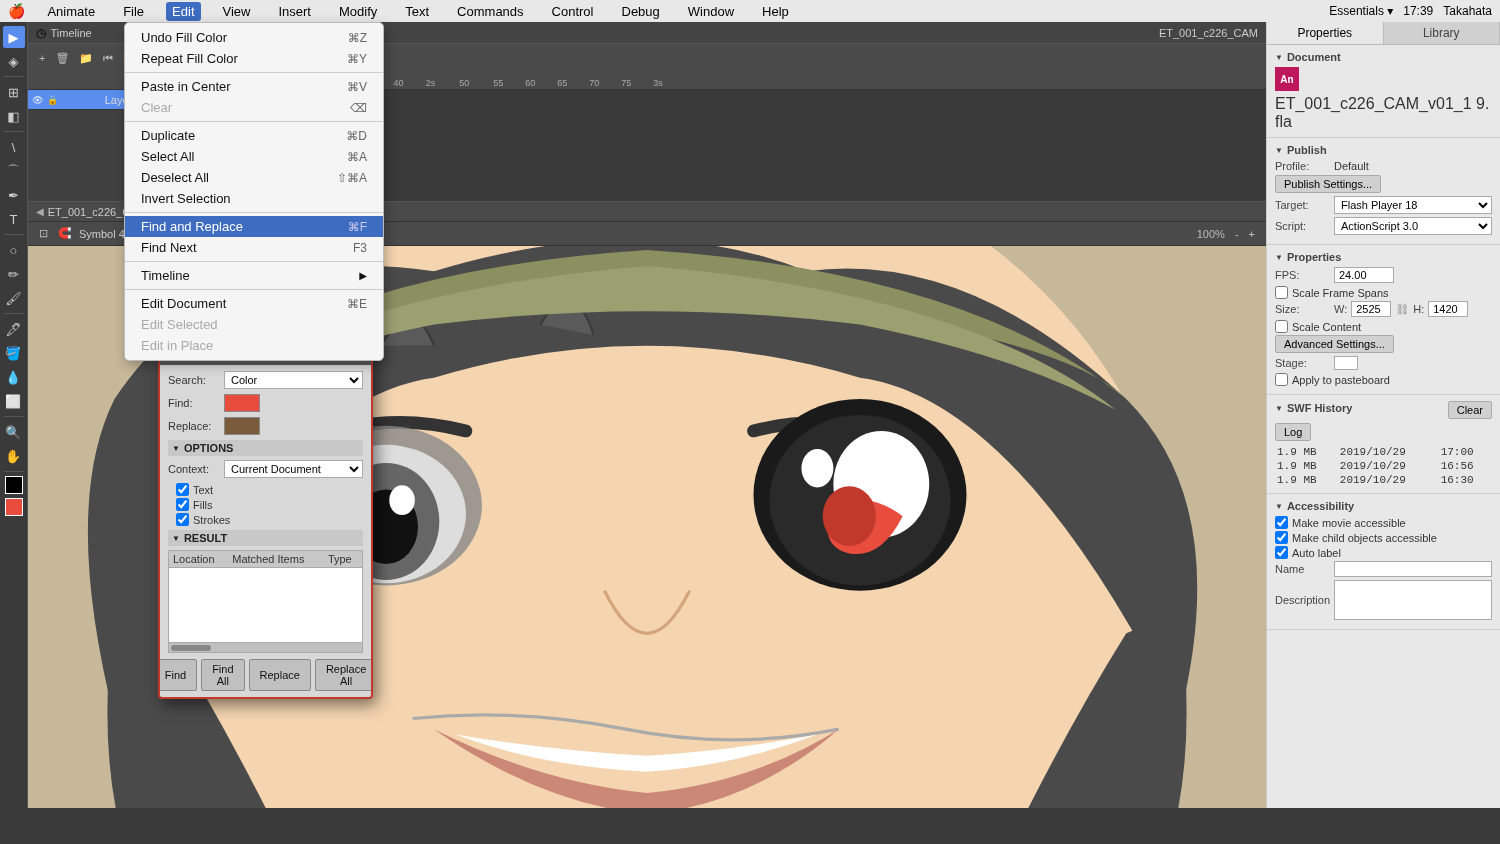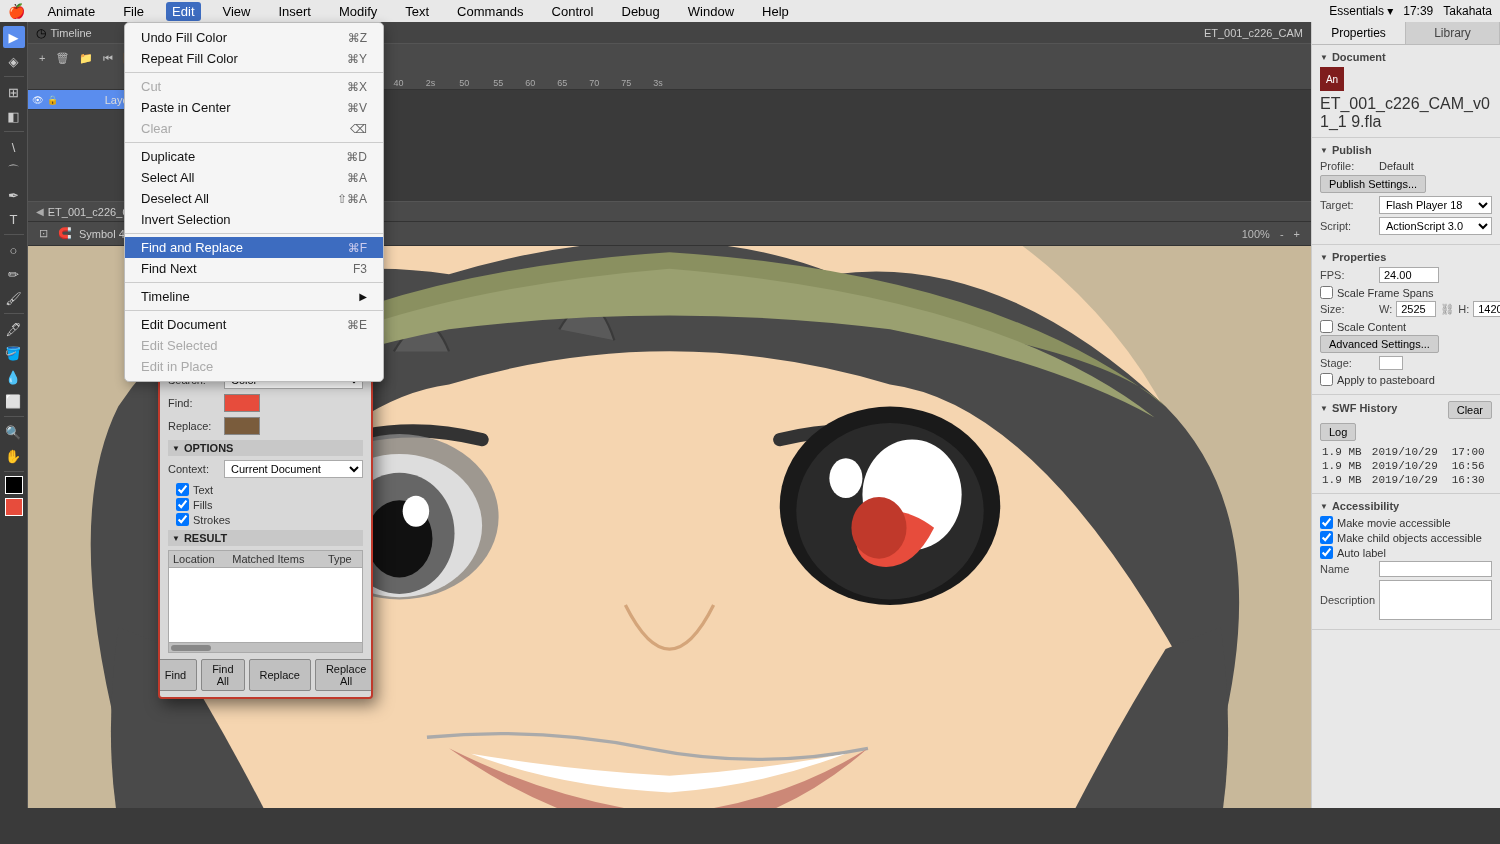--- a/index.html
+++ b/index.html
@@ -189,21 +189,21 @@
       position: relative;
       overflow: hidden;
     }
     .anime-face {
       position: absolute;
       top: -60px; left: -20px; right: -20px; bottom: -80px;
     }
 
     
     .right-panel {
-      width: 189px;
+      width: 234px;
       background: #e8e8e8;
       border-left: 1px solid #ccc;
       display: flex;
       flex-direction: column;
       overflow-y: auto;
     }
     .panel-tabs {
       display: flex;
       background: #d0d0d0;
       border-bottom: 1px solid #bbb;
@@ -263,21 +263,21 @@
     .panel-value { font-size: 11px; color: #333; }
     .panel-btn {
       background: #d0d0d0;
       border: 1px solid #aaa;
       padding: 2px 8px;
       font-size: 11px;
       cursor: pointer;
       border-radius: 2px;
     }
     .panel-filename { font-size: 16px; color: #333; word-break: break-all; }
-    .panel-icon { width: 24px; height: 24px; background: #7f1d1d; display: flex; align-items: center; justify-content: center; color: white; font-size: 10px; font-weight: normal; margin-bottom: 4px; }
+    .panel-icon { width: 24px; height: 24px; background: #be185d; display: flex; align-items: center; justify-content: center; color: white; font-size: 10px; font-weight: bold; margin-bottom: 4px; }
 
     
     .history-header {
       display: flex;
       align-items: center;
       justify-content: space-between;
       margin-bottom: 4px;
     }
     .history-table { width: 100%; border-collapse: collapse; font-size: 11px; font-family: Liberation Mono, monospace; }
     .history-table td { padding: 1px 2px; color: #333; }
@@ -436,24 +436,20 @@
 <div class="edit-menu">
   <div class="menu-item">
     <span>Undo Fill Color</span>
     <span class="shortcut">⌘Z</span>
   </div>
   <div class="menu-item">
     <span>Repeat Fill Color</span>
     <span class="shortcut">⌘Y</span>
   </div>
   <div class="menu-separator"></div>
-  <div class="menu-item disabled">
-    <span>Cut</span>
-    <span class="shortcut">⌘X</span>
-  </div>
   <div class="menu-item">
     <span>Paste in Center</span>
     <span class="shortcut">⌘V</span>
   </div>
   <div class="menu-item disabled">
     <span>Clear</span>
     <span class="shortcut">⌫</span>
   </div>
   <div class="menu-separator"></div>
   <div class="menu-item">

